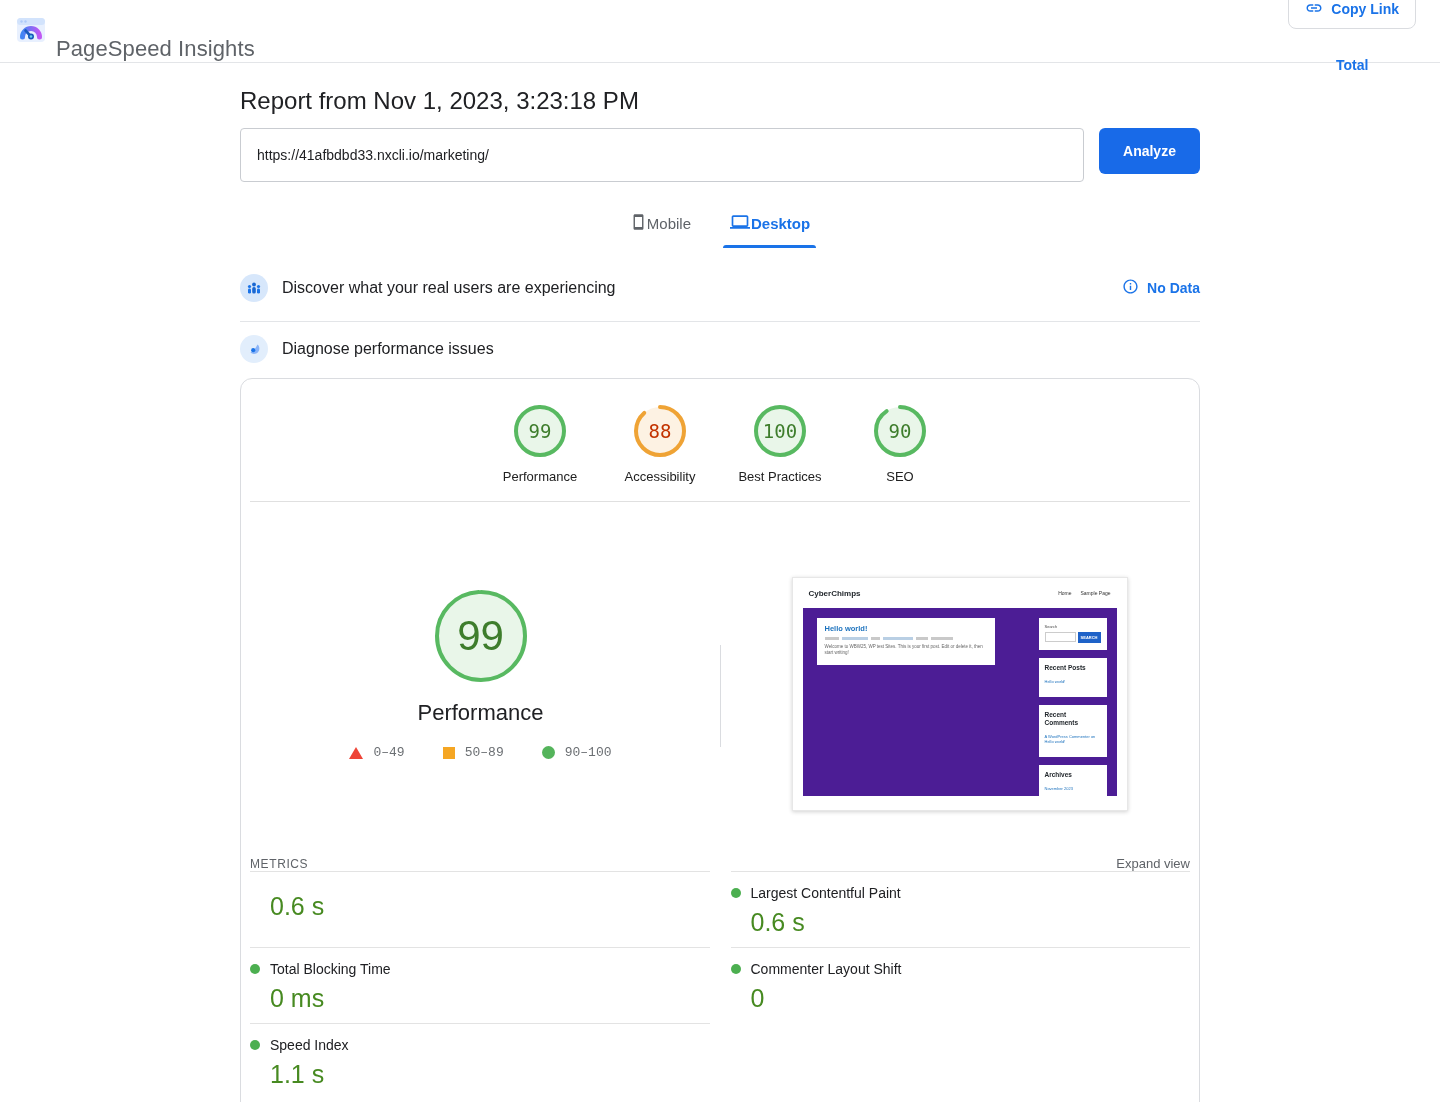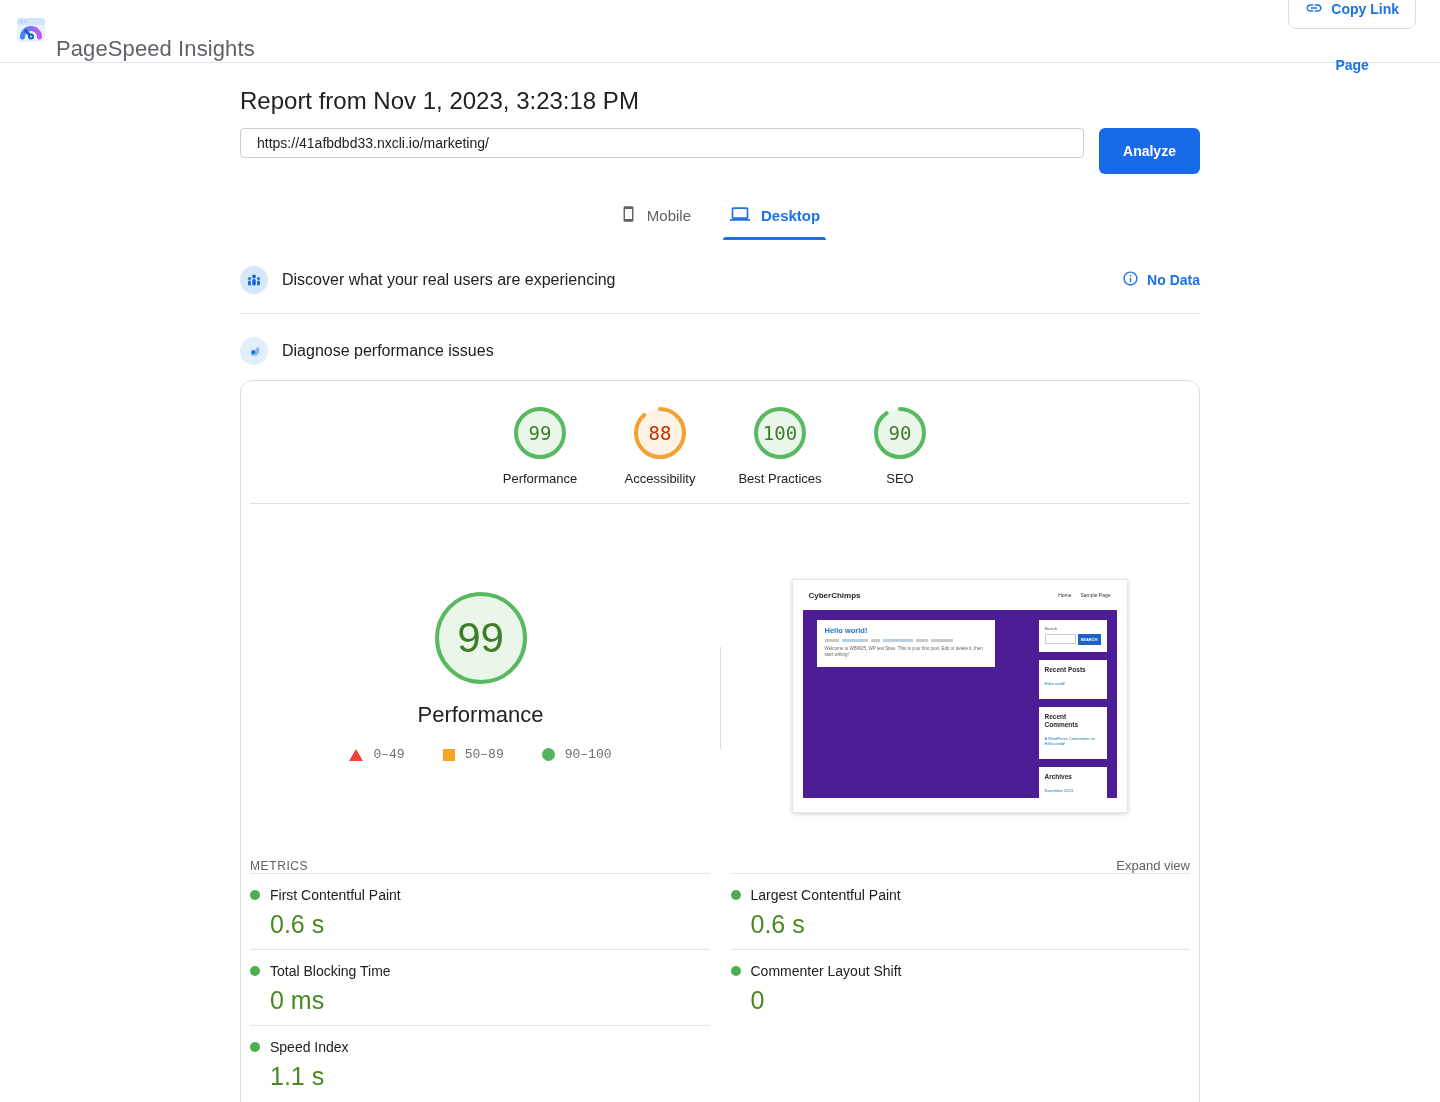--- a/index.html
+++ b/index.html
@@ -14,42 +14,42 @@
   .header-actions { display:flex; align-items:center; gap:28px;flex-direction:column; }
   .copy-link-btn { display:flex; align-items:center; gap:8px; height:40px; padding:0 16px;
                    border:1px solid #dadce0; border-radius:8px; background:#fff;
                    color:#1a73e8; font-size:14px; font-weight:bold; cursor:pointer; }
   .docs-link { color:#1a73e8; font-size:14px; font-weight:bold; text-decoration:none; cursor:pointer; }
 
   
   .content { width:960px; margin:0 auto; padding-top:21px; }
   .report-title { font-size:24px; font-weight:500; color:#202124; line-height:34px; margin-bottom:10px; }
   .url-row { display:flex; gap:15px; }
-  .url-input { flex:1; height:30px; border:1px solid #c9ccd1; border-radius:4px; padding:0 16px;
+  .url-input { flex:1; height:54px; border:1px solid #c9ccd1; border-radius:4px; padding:0 16px;
                font-size:14px; color:#202124; font-family:"Liberation Sans",sans-serif; outline:none; }
   .analyze-btn { width:101px; height:46px; background:#186ae8; color:#fff; border:none; border-radius:6px;
                  font-size:14px; font-weight:bold; cursor:pointer; }
 
   
   .tabs { display:flex; justify-content:center; gap:26px; margin-top:26px; height:40px; }
-  .tab { display:flex; align-items:center; gap:10px; padding:0 6px 10px; font-size:15px;
+  .tab { display:flex; align-items:center; padding:0 6px 10px; font-size:15px;
          color:#5f6368; cursor:pointer; position:relative;text-align:center; }
   .tab.active { color:#1a73e8; font-weight:bold; }
   .tab.active::after { content:""; position:absolute; left:0; right:0; bottom:0; height:3px;
                        background:#1a73e8; border-radius:3px 3px 0 0; }
 
   
   .section-row { display:flex; align-items:center; margin-top:25px; height:30px; }
   .section-icon { width:28px; height:28px; border-radius:50%; background:#d7e7fb; flex:none;
                   display:flex; align-items:center; justify-content:center; }
   .section-heading { font-size:16px; color:#202124; margin-left:14px; }
   .no-data { margin-left:auto; display:flex; align-items:center; gap:8px; color:#1a73e8;
              font-size:14px; font-weight:bold; cursor:pointer; }
   .hdivider { border:none; border-top:1px solid #e3e5e8; margin-top:18px; }
-  .diagnose-row { margin-top:22px; }
+  .diagnose-row { margin-top:12px; }
 
   
   .card { margin-top:14px; border:1px solid #dadce0; border-radius:12px; background:#fff;
           padding-top:24px; min-height:800px; }
 
   
   .gauges-row { display:flex; justify-content:center; }
   .gauge { width:120px; display:flex; flex-direction:column; align-items:center; cursor:pointer; }
   .gauge-ring { position:relative; width:56px; height:56px; }
   .gauge-ring svg { display:block; }
@@ -146,21 +146,21 @@
   </div>
   <div class="header-actions">
     <button class="copy-link-btn">
       <span>
         <svg width="18" height="18" viewBox="0 0 24 24" fill="#1a73e8">
           <path d="M3.9 12c0-1.71 1.39-3.1 3.1-3.1h4V7H7c-2.76 0-5 2.24-5 5s2.24 5 5 5h4v-1.9H7c-1.71 0-3.1-1.39-3.1-3.1zm4.1 1h8v-2H8v2zm9-6h-4v1.9h4c1.71 0 3.1 1.39 3.1 3.1s-1.39 3.1-3.1 3.1h-4V17h4c2.76 0 5-2.24 5-5s-2.24-5-5-5z"></path>
         </svg>
       </span>
       <span>Copy Link</span>
     </button>
-    <a class="docs-link">Page</a>
+    <a class="docs-link">Total</a>
   </div>
 </header>
 
 <main class="content">
 
   <h1 class="report-title">Report from Nov 1, 2023, 3:23:18 PM</h1>
 
   <div class="url-row">
     <input class="url-input" type="text" value="https://41afbdbd33.nxcli.io/marketing/" style="">
     <button class="analyze-btn">Analyze</button>
@@ -349,24 +349,20 @@
       </div>
     </div>
 
     <div class="metrics-section">
       <div class="metrics-head">
         <span class="metrics-label">METRICS</span>
         <span class="expand-view">Expand view</span>
       </div>
       <div class="metrics-grid">
         <div class="metric-cell">
-          <div class="metric-name">
-            <span class="metric-dot"></span>
-            <span>First Contentful Paint</span>
-          </div>
           <div class="metric-value">0.6 s</div>
         </div>
         <div class="metric-cell">
           <div class="metric-name">
             <span class="metric-dot"></span>
             <span>Largest Contentful Paint</span>
           </div>
           <div class="metric-value">0.6 s</div>
         </div>
         <div class="metric-cell">

